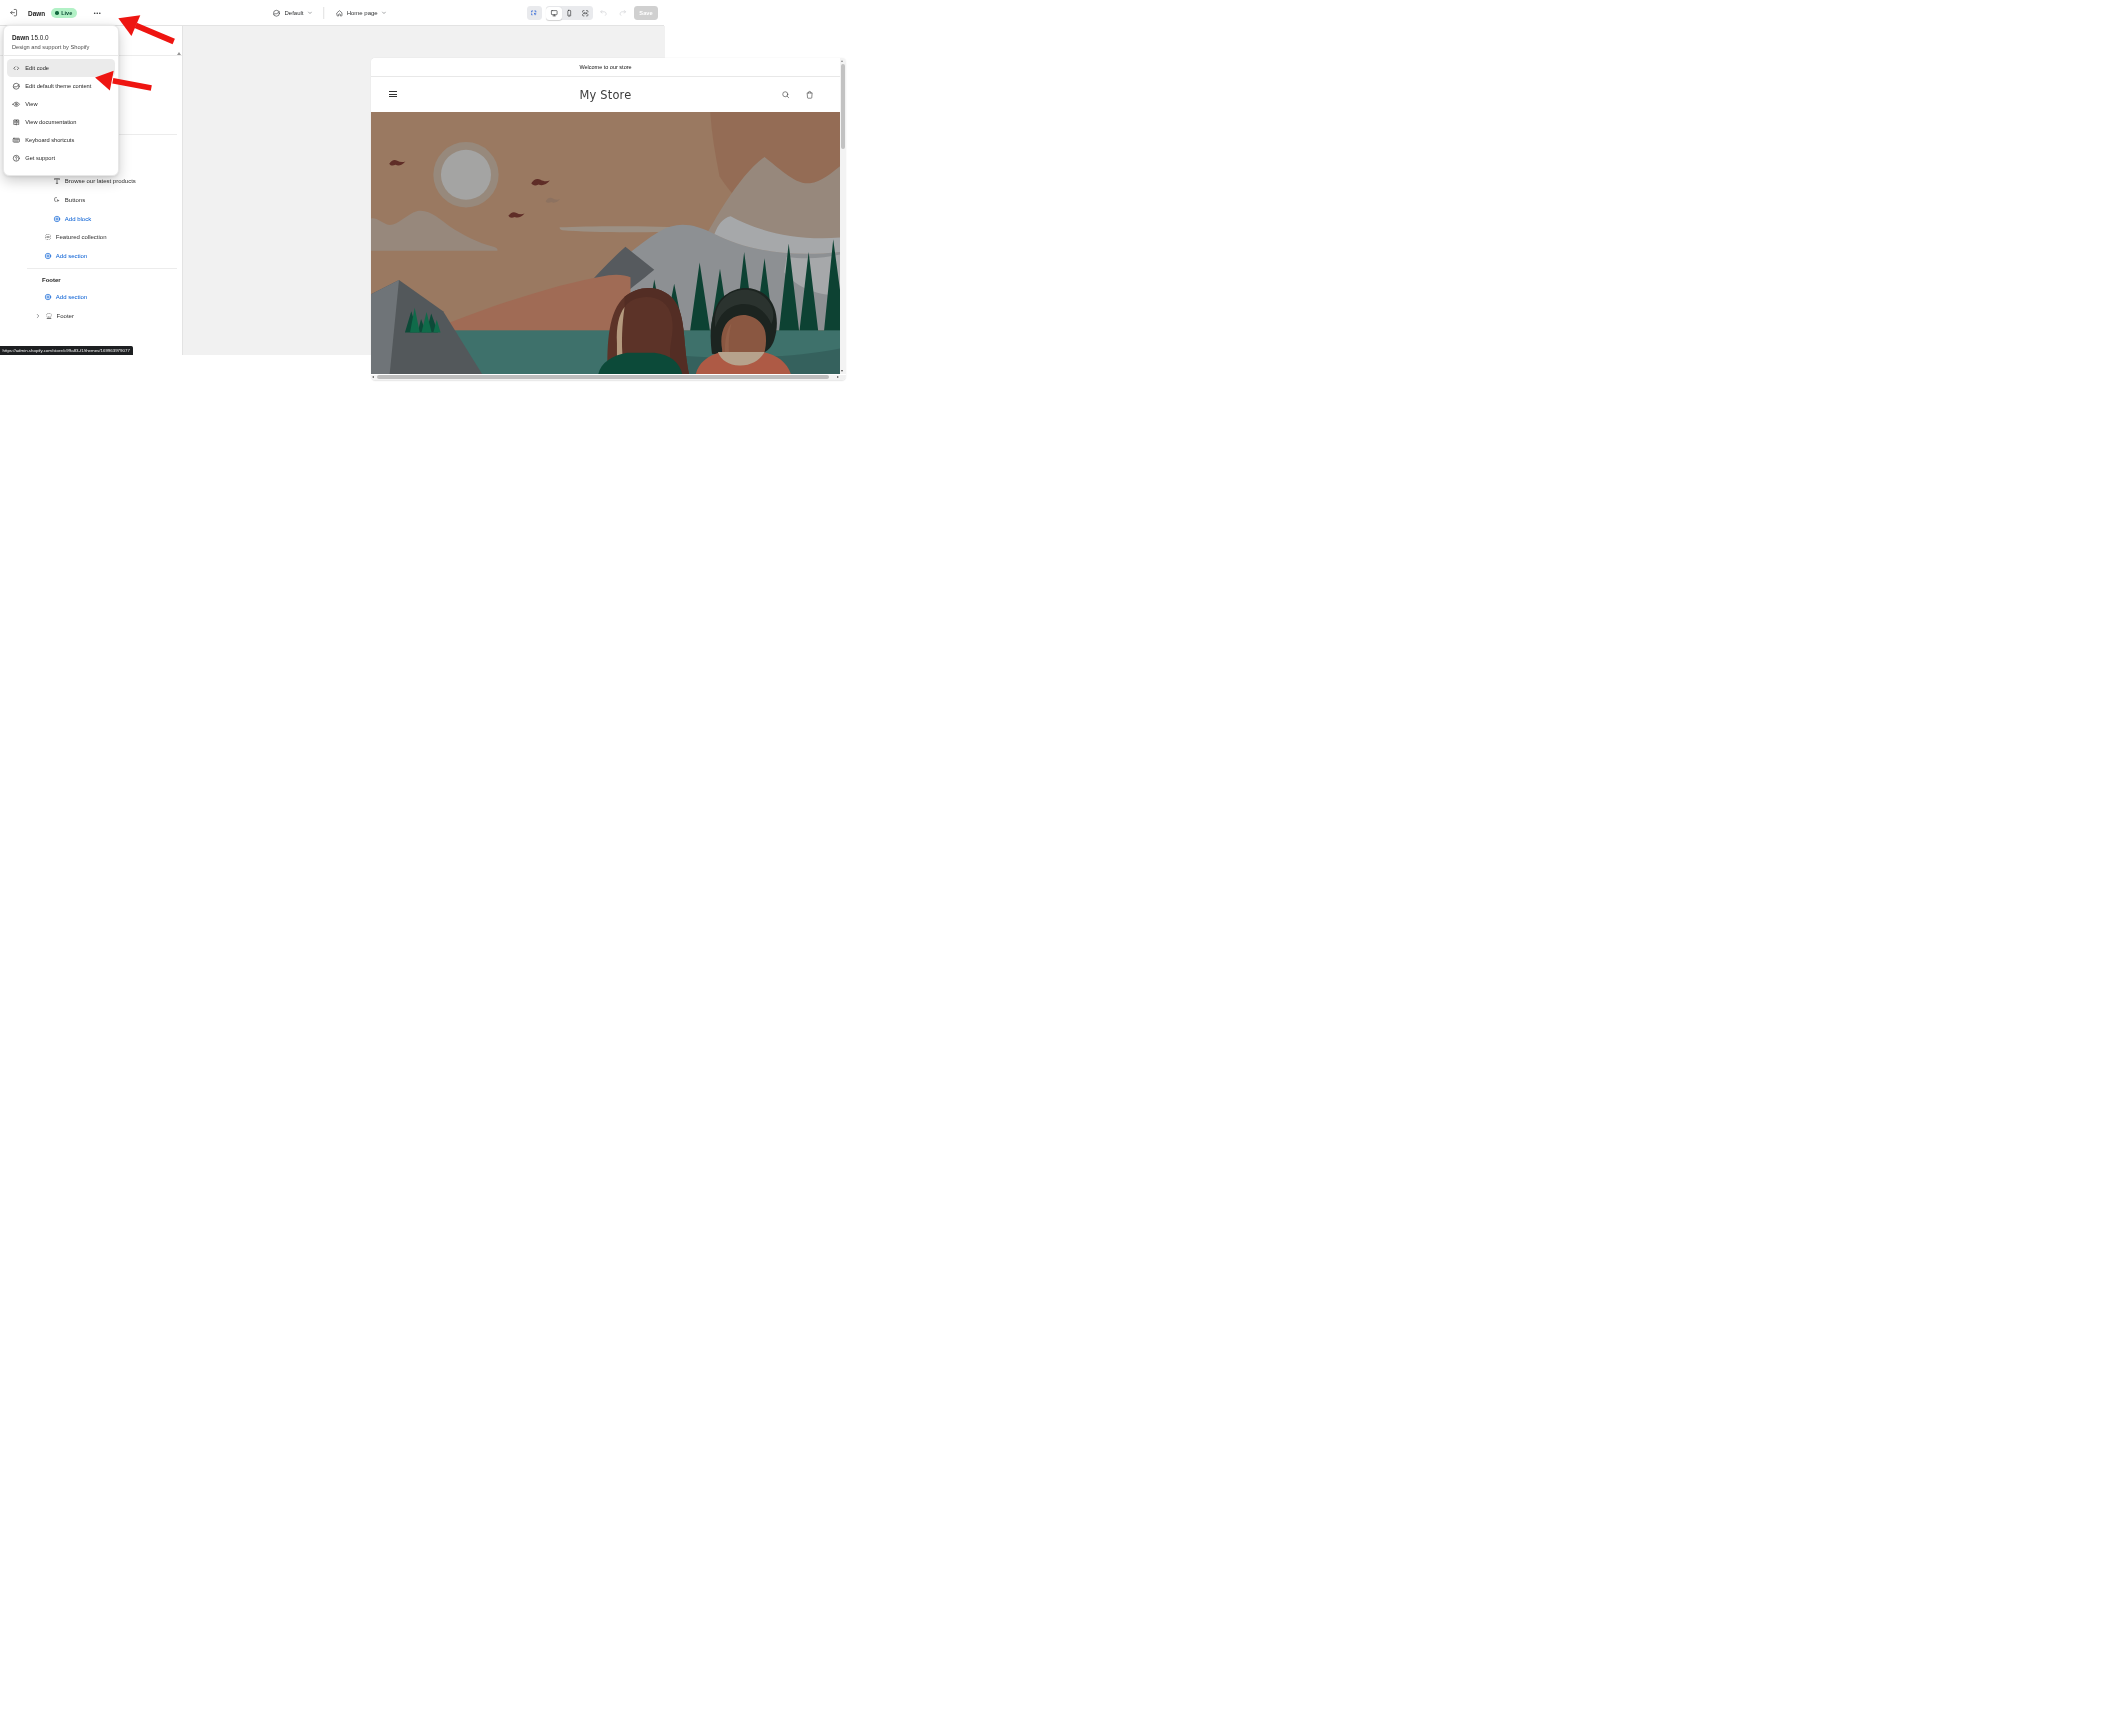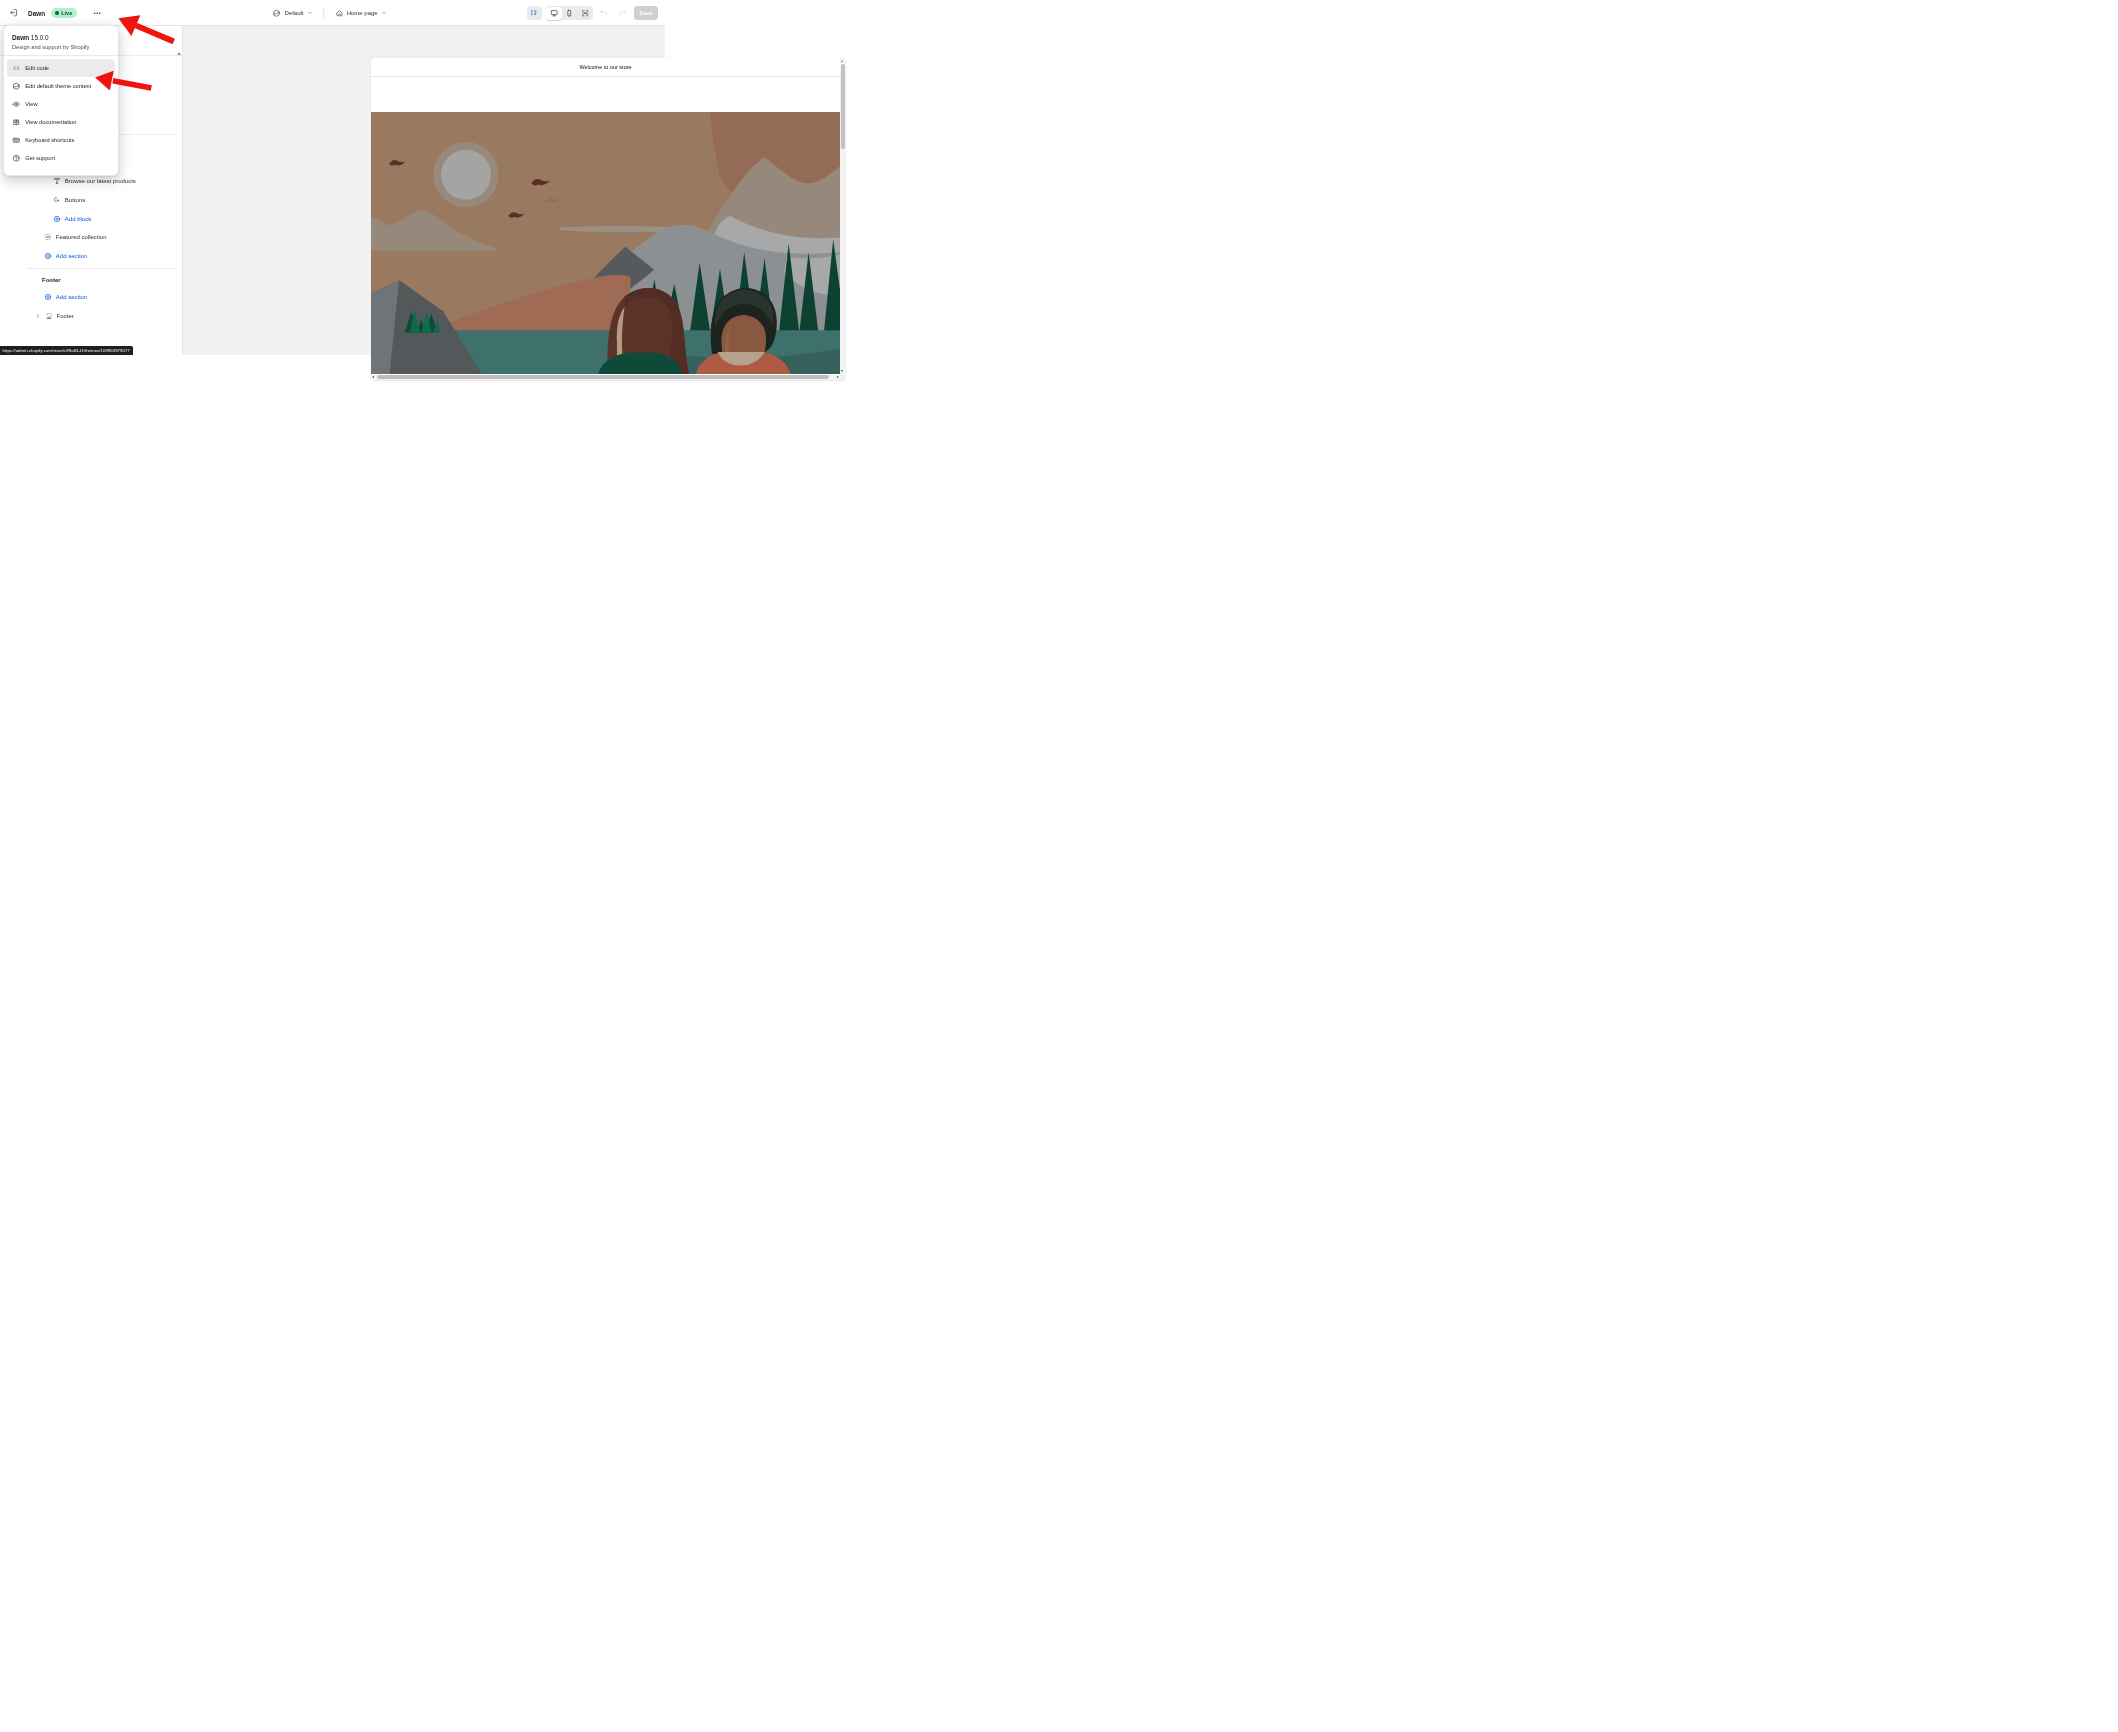--- a/index.html
+++ b/index.html
@@ -381,20 +381,40 @@
         <span>Get support</span>
       </div>
     </div>
   </div>
 
   <div class="preview-bg">
     <div class="canvas">
 
       <div class="announce">Welcome to our store</div>
 
+      <div class="shop-header">
+        <div class="hamburger">
+          <span style="top:1.3px"></span>
+            <span style="top:3.8px"></span>
+            <span style="top:6.4px"></span>
+        </div>
+        <div class="store-title">My Store</div>
+        <div class="hdr-ic" style="right:50px">
+          <svg class="ic" width="9.3" height="9.3" viewBox="0 0 24 24" fill="none" stroke="#333" stroke-width="1.5" stroke-linecap="round">
+              <circle cx="11" cy="11" r="6.5"></circle>
+              <path d="m16 16 3.8 4"></path>
+            </svg>
+        </div>
+        <div class="hdr-ic" style="right:26px">
+          <svg class="ic" width="9.3" height="9.3" viewBox="0 0 24 24" fill="none" stroke="#333" stroke-width="1.5" stroke-linejoin="round">
+              <path d="M5.5 7.5h13L17.4 20a1.4 1.4 0 0 1-1.4 1.2H8a1.4 1.4 0 0 1-1.4-1.2Z"></path>
+              <path d="M8.8 9V6.8a3.2 3.2 0 0 1 6.4 0V9"></path>
+            </svg>
+        </div>
+      </div>
 
       <div class="hero">
         <svg width="100%" height="100%" viewBox="0 0 1106 618" preserveAspectRatio="none">
           <rect width="1106" height="618" fill="#9a7961"></rect>
           <path d="M800 0 H1106 V340 C1010 320 900 270 822 152 C812 102 803 50 800 0 Z" fill="#946C55"></path>
           <path d="M0 251 C14 248 26 262 40 266 C62 270 84 240 108 234 C138 228 160 252 186 270 C214 288 250 308 289 318 C296 320 300 324 298 327 L0 327 Z" fill="#97887C"></path>
           <path d="M445 272 C520 268 680 268 755 274 C762 275 762 279 755 280 C680 285 520 285 452 279 C446 278 444 274 445 272 Z" fill="#9C9084"></path>
           <circle cx="224" cy="148" r="77" fill="#97897C"></circle>
           <circle cx="224" cy="148" r="59" fill="#A4A4A3"></circle>
           <g>

